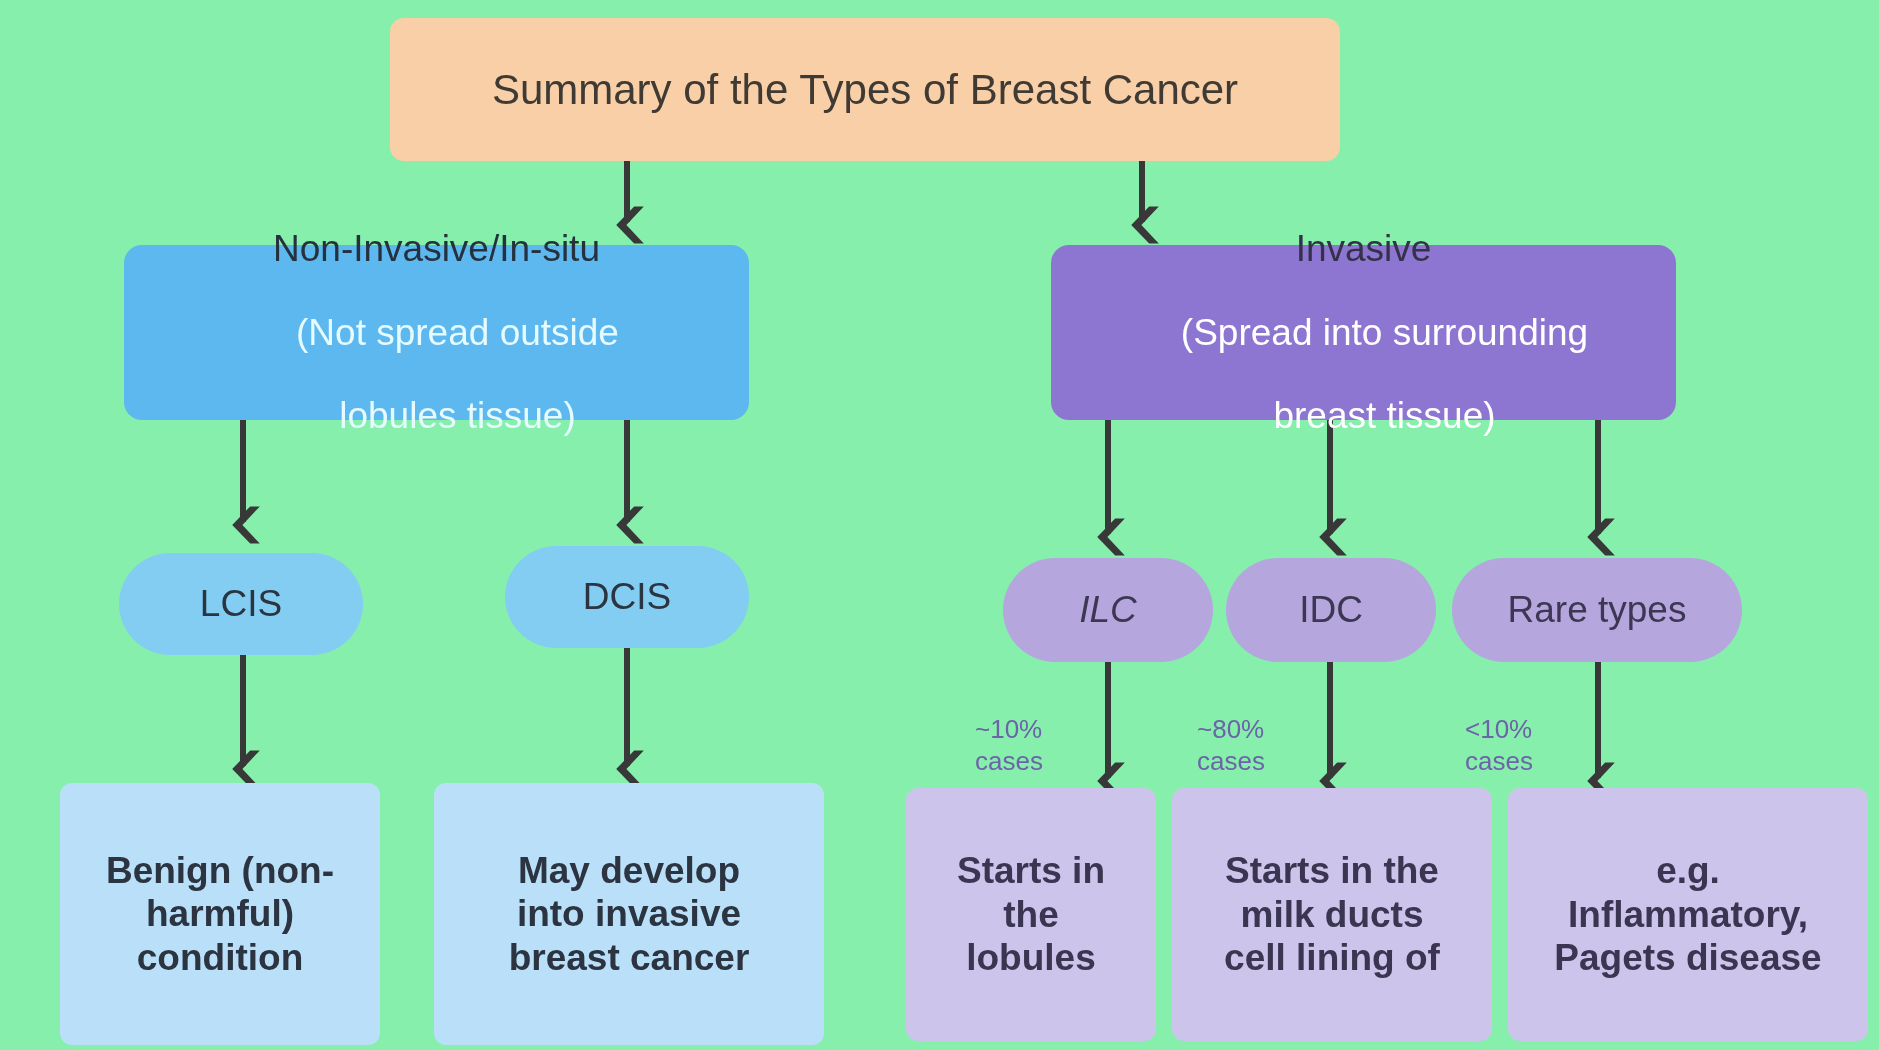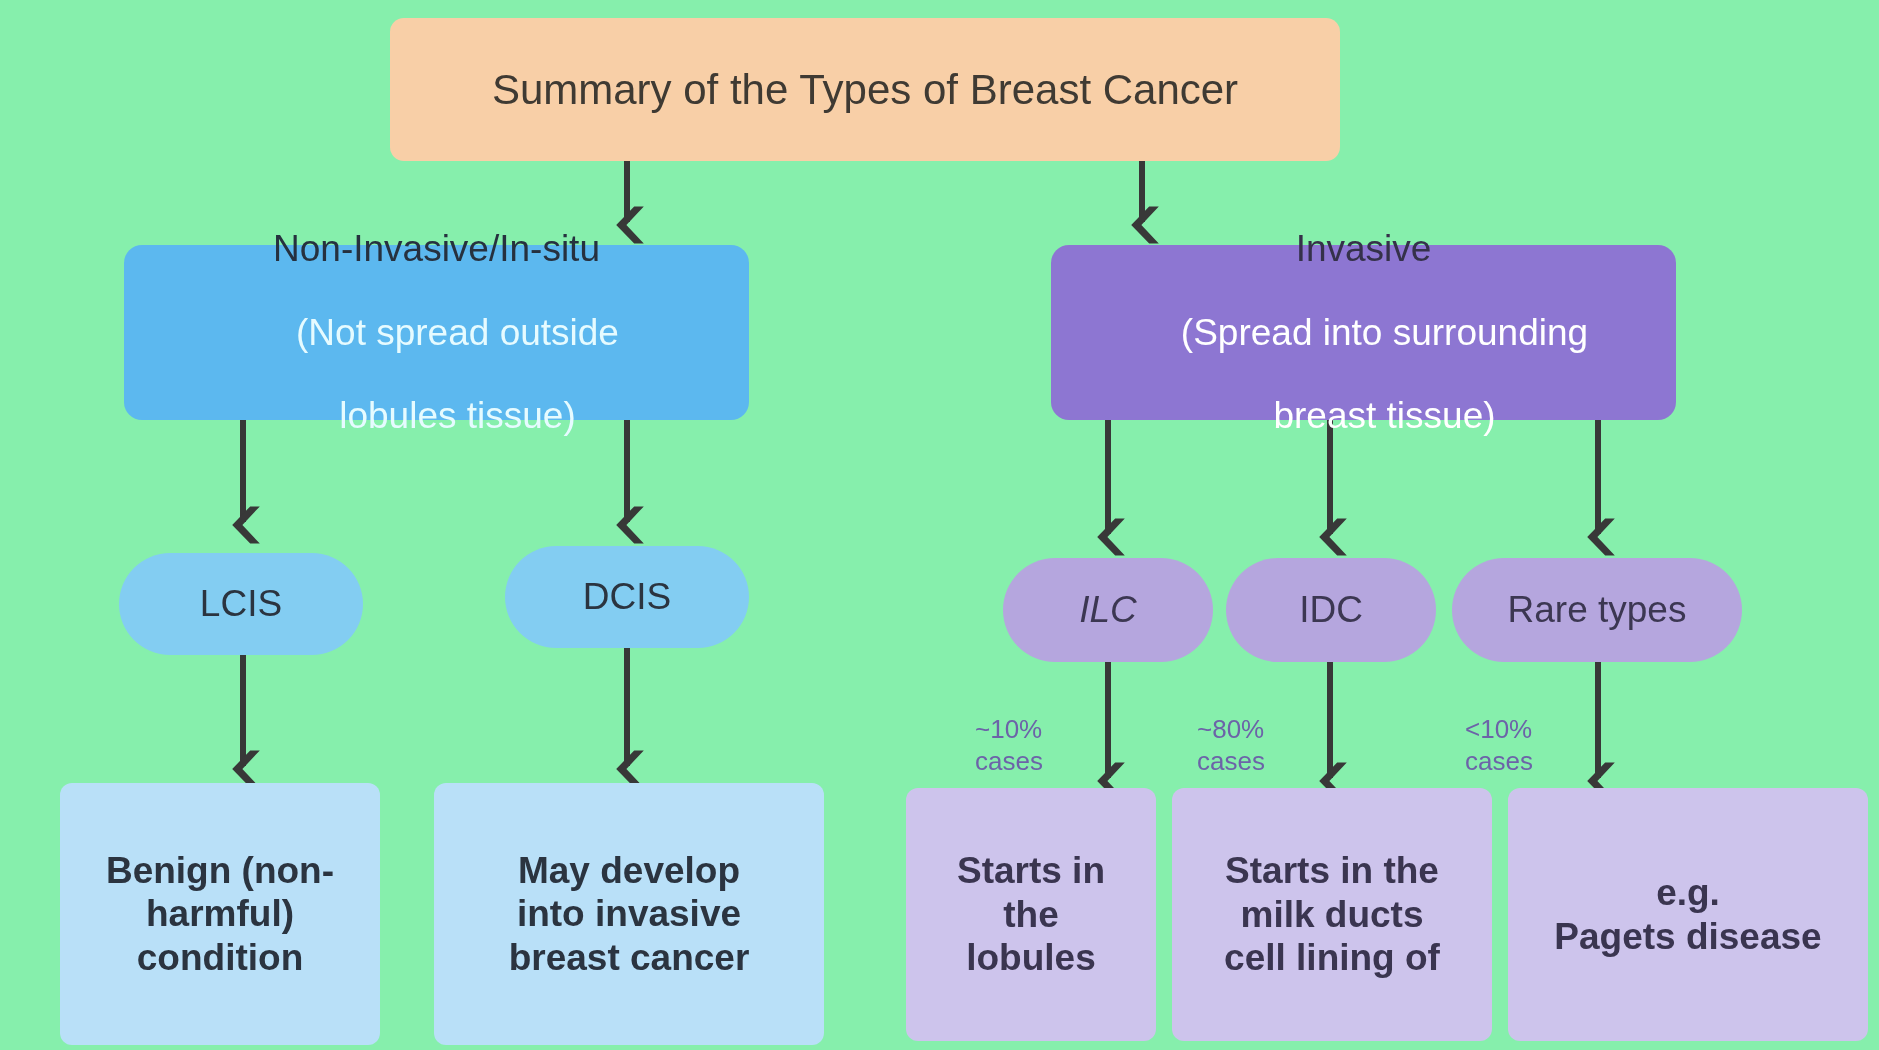--- a/index.html
+++ b/index.html
@@ -199,16 +199,17 @@
   </div>
 
   <div class="node leaf leaf-purple" style="left:1172px; top:788px; width:320px; height:253px;">
     <span class="ln">Starts in the</span>
     <span class="ln">milk ducts</span>
     <span class="ln">cell lining of</span>
   </div>
 
   <div class="node leaf leaf-purple" style="left:1508px; top:788px; width:360px; height:253px;">
     <span class="ln">e.g.</span>
+    <span class="ln">Inflammatory,</span>
     <span class="ln">Pagets disease</span>
   </div>
 
 </div>
 
 </body></html>

